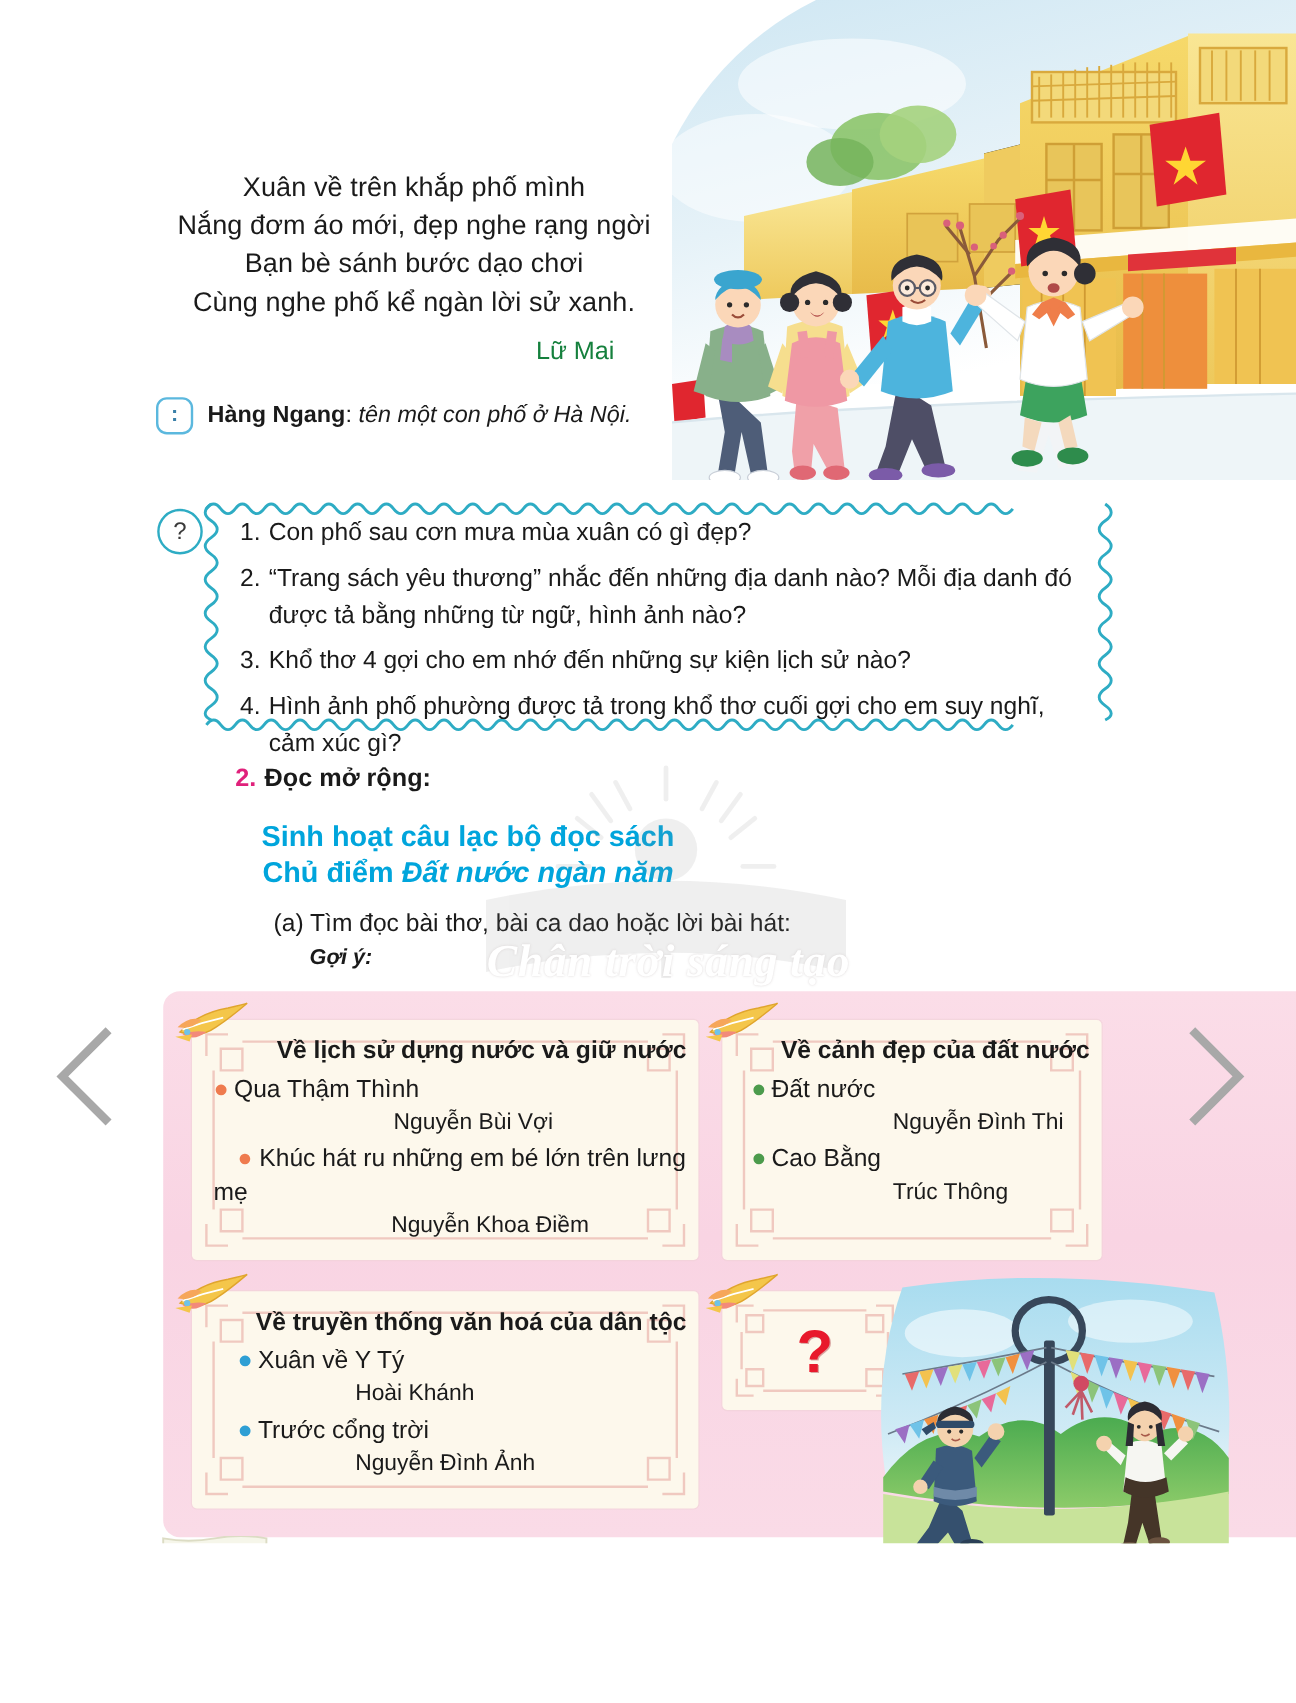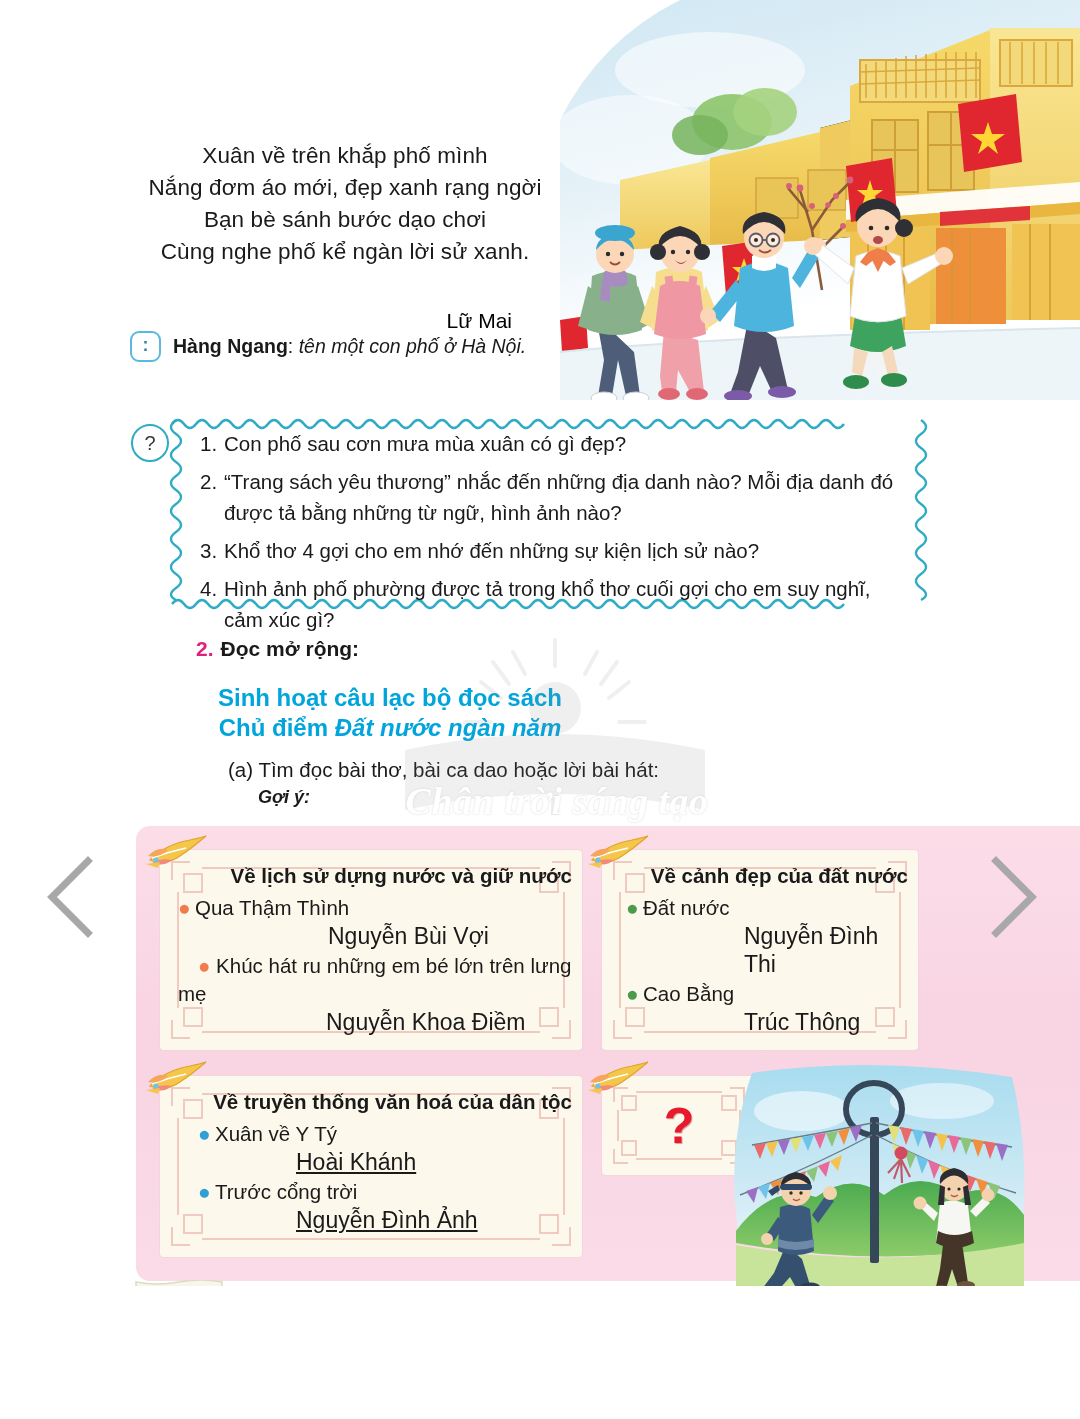--- a/index.html
+++ b/index.html
@@ -28,21 +28,21 @@
     position: absolute; left: 100px; top: 140px;
     width: 490px;
     text-align: center;
     font-size: 22.5px; line-height: 32px; color: #1a1a1a;
     letter-spacing: .1px;
   }
   #poem .line { white-space: nowrap; }
   #poem-author {
     position: absolute; left: 100px; top: 281px; width: 490px;
     text-align: right; padding-right: 78px;
-    font-size: 21px; color: #000000; margin-top: 28px;
+    font-size: 21px; color: #15803d;
   }
 
   
   #footnote { position: absolute; left: 130px; top: 331px; display: flex; align-items: center; gap: 12px; }
   .colon-badge {
     width: 31px; height: 31px; border-radius: 9px;
     border: 2px solid #5bb8de; background: #fff;
     display: flex; align-items: center; justify-content: center;
     font-size: 18px; font-weight: bold; color: #3a7fa8; line-height: 1;
     padding-bottom: 3px;
@@ -149,38 +149,38 @@
     position: absolute; left: 48px; top: 14px; right: 10px;
     font-size: 20.5px; font-weight: bold; color: #1a1a1a;
     white-space: nowrap;
     text-align: right;
   }
   .card-body { position: absolute; left: 24px; top: 44px; right: 10px; }
   .bk { margin-bottom: 2px; }
   .bk-row { display: flex; align-items: baseline; font-size: 20.5px; color: #1a1a1a; line-height: 28px; }
   .bk-dot { width: 17px; flex: none; font-size: 21px; line-height: 28px; }
   .bk-name { flex: 1; }
-  .bk-author { font-size: 23px; color: #1a1a1a; line-height: 28px; padding-left: 118px; }
+  .bk-author { font-size: 19px; color: #1a1a1a; line-height: 28px; padding-left: 118px; }
 
   #card1 { left: 24px; top: 24px; width: 422px; height: 200px; }
   #card1 .bk-dot { color: #ef7b4e; }
   #card1 .card-body { left: 18px; }
   #card1 .bk-author { padding-left: 150px; }
   #card1 .bk2 .bk-row { display: block; }
   #card1 .bk2 .bk-inline-dot { color: #ef7b4e; padding-left: 20px; }
   #card1 .bk2 .bk-author { padding-left: 148px; }
 
   #card2 { left: 466px; top: 24px; width: 316px; height: 200px; }
   #card2 .bk-dot { color: #4c9b4c; }
   #card2 .bk-author { padding-left: 118px; }
 
   #card3 { left: 24px; top: 250px; width: 422px; height: 181px; }
   #card3 .bk-dot { color: #2f9fd4; }
   #card3 .card-body { left: 38px; }
-  #card3 .bk-author { padding-left: 98px; text-decoration: underline; }
+  #card3 .bk-author { padding-left: 98px; }
 
   #card4 { left: 466px; top: 250px; width: 154px; height: 99px; }
   #card4-q {
     position: absolute; inset: 0;
     display: flex; align-items: center; justify-content: center;
     font-size: 50px; font-weight: bold; color: #e8192c;
     font-family: "Liberation Sans", sans-serif;
     text-shadow: 1px 1px 0 rgba(150,10,20,.35);
   }
 
@@ -407,21 +407,21 @@
         <circle cx="344" cy="228" r="9" fill="#2f2f36"></circle>
         <circle cx="311" cy="228" r="2.3" fill="#2b2b2b"></circle>
         <circle cx="327" cy="228" r="2.3" fill="#2b2b2b"></circle>
         <ellipse cx="318" cy="240" rx="5" ry="4" fill="#b04a48"></ellipse>
       </g>
     </svg>
   </div>
 
   <div id="poem">
     <div class="line">Xuân về trên khắp phố mình</div>
-    <div class="line">Nắng đơm áo mới, đẹp xanh rạng ngời</div>
+    <div class="line">Nắng đơm áo mới, đẹp nghe rạng ngời</div>
     <div class="line">Bạn bè sánh bước dạo chơi</div>
     <div class="line">Cùng nghe phố kể ngàn lời sử xanh.</div>
   </div>
   <div id="poem-author">Lữ Mai</div>
 
   <div id="footnote">
     <div class="colon-badge">:</div>
     <div class="fn-text">
       <span class="fn-term">Hàng Ngang</span><span>:</span>
       <span class="fn-def">tên một con phố ở Hà Nội.</span>

